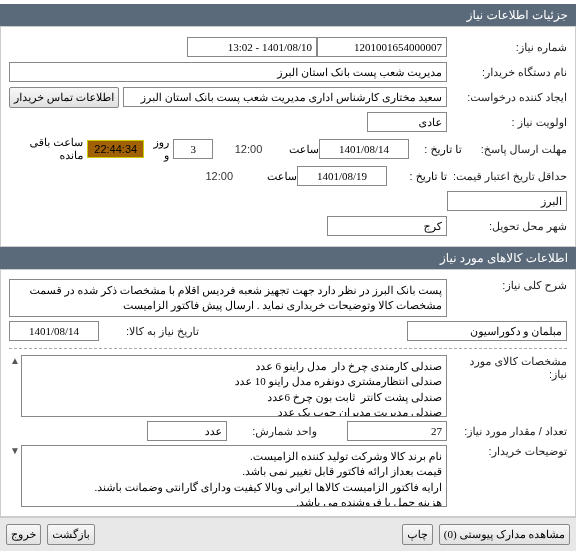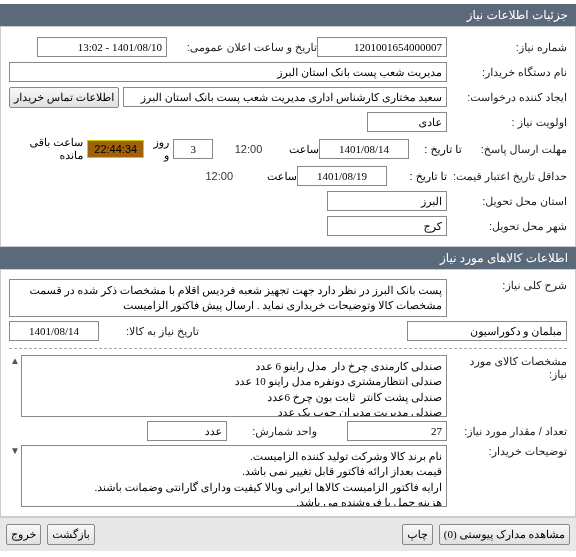--- a/index.html
+++ b/index.html
@@ -28,21 +28,20 @@
 
 <div class="container">
 
   <div class="section-header">جزئیات اطلاعات نیاز</div>
 
   <div class="form-body">
 
     <div class="row">
       <span class="label">شماره نیاز:</span>
       <input class="input" style="width: 130px;" value="1201001654000007">
-      <span class="label" style="width:150px">تاریخ و ساعت اعلان عمومی:</span>
       <input class="input" style="width: 130px;" value="1401/08/10 - 13:02">
     </div>
 
     <div class="row">
       <span class="label">نام دستگاه خریدار:</span>
       <input class="input input-wide" value="مدیریت شعب پست بانک استان البرز" style="">
     </div>
 
     <div class="row">
       <span class="label">ایجاد کننده درخواست:</span>
@@ -70,21 +69,20 @@
 
     <div class="row">
       <span class="label">حداقل تاریخ اعتبار قیمت:</span>
       <span class="label-sm">تا تاریخ :</span>
       <input class="input input-date" value="1401/08/19" style="">
       <span class="label-sm">ساعت</span>
       <span class="static-time">12:00</span>
     </div>
 
     <div class="row">
-      <span class="label">استان محل تحویل:</span>
       <input class="input" style="width: 120px;" value="البرز">
     </div>
 
     <div class="row">
       <span class="label">شهر محل تحویل:</span>
       <input class="input" style="width: 120px;" value="کرج">
     </div>
 
   </div>
 

